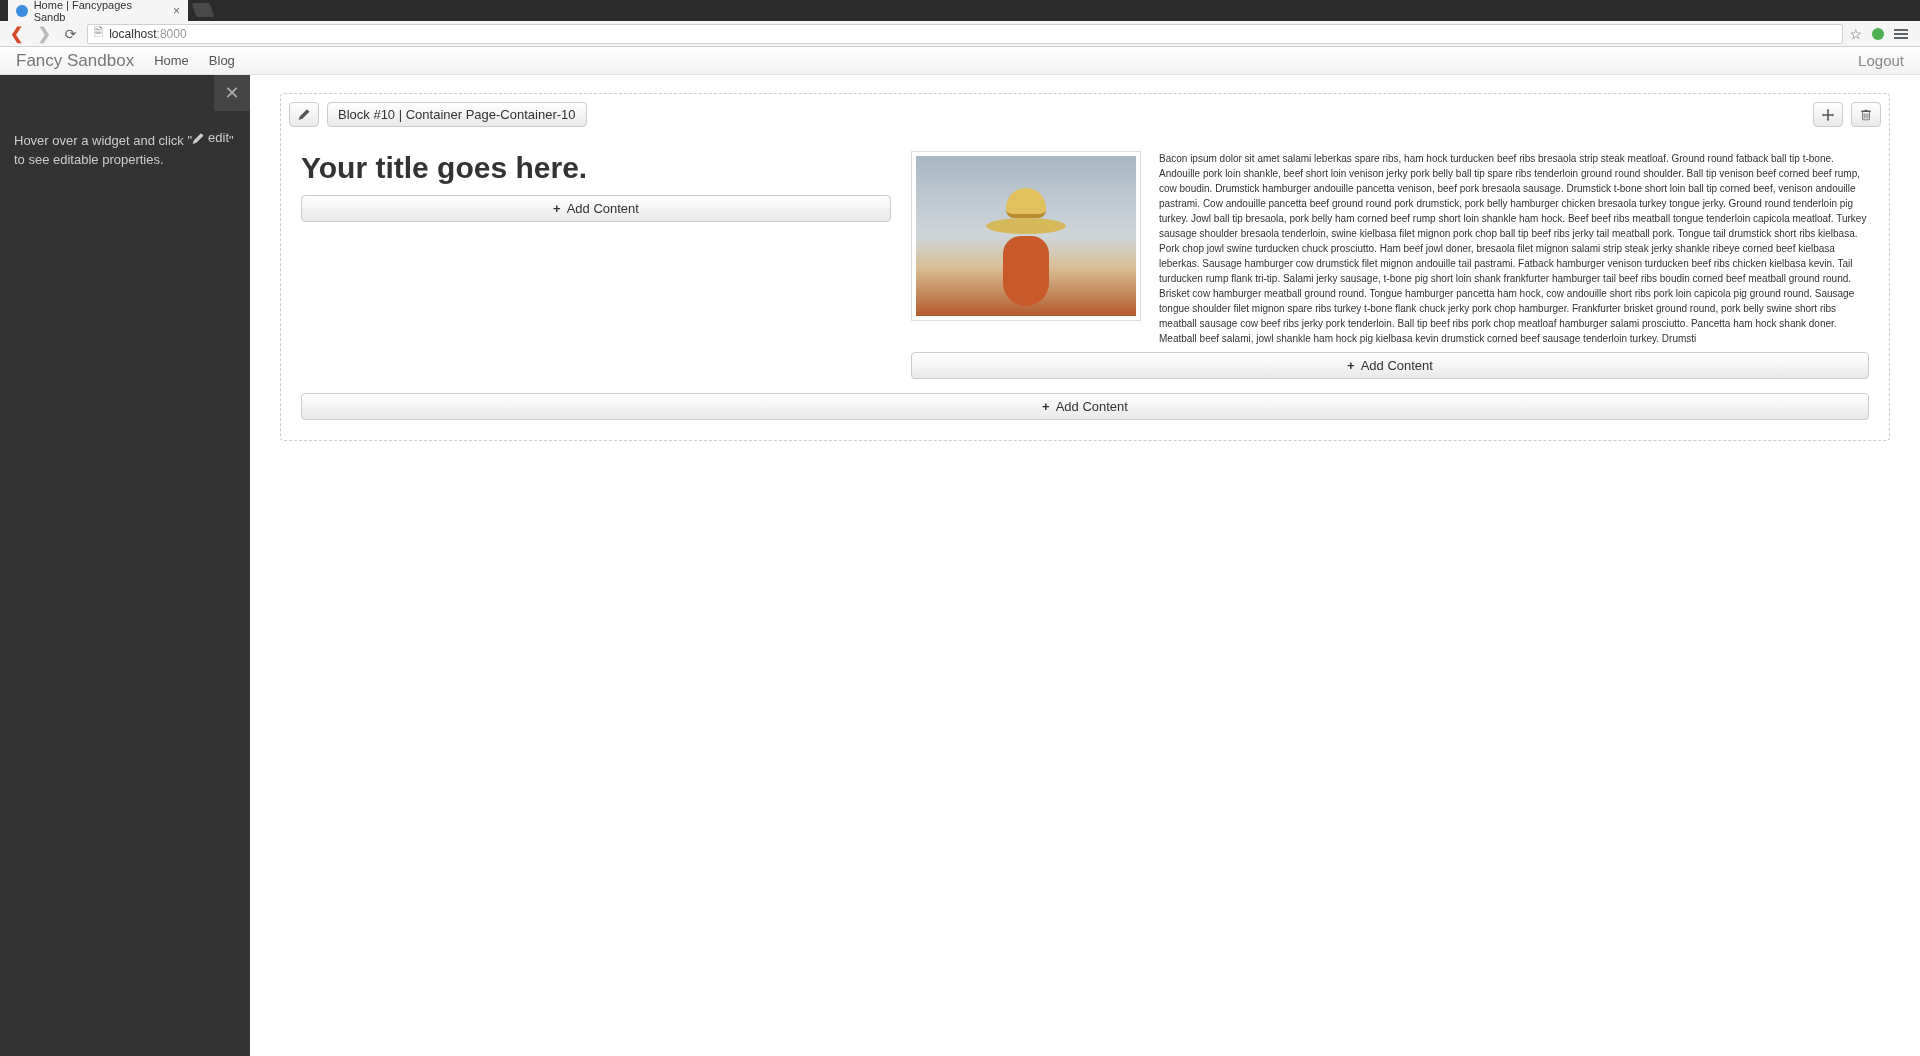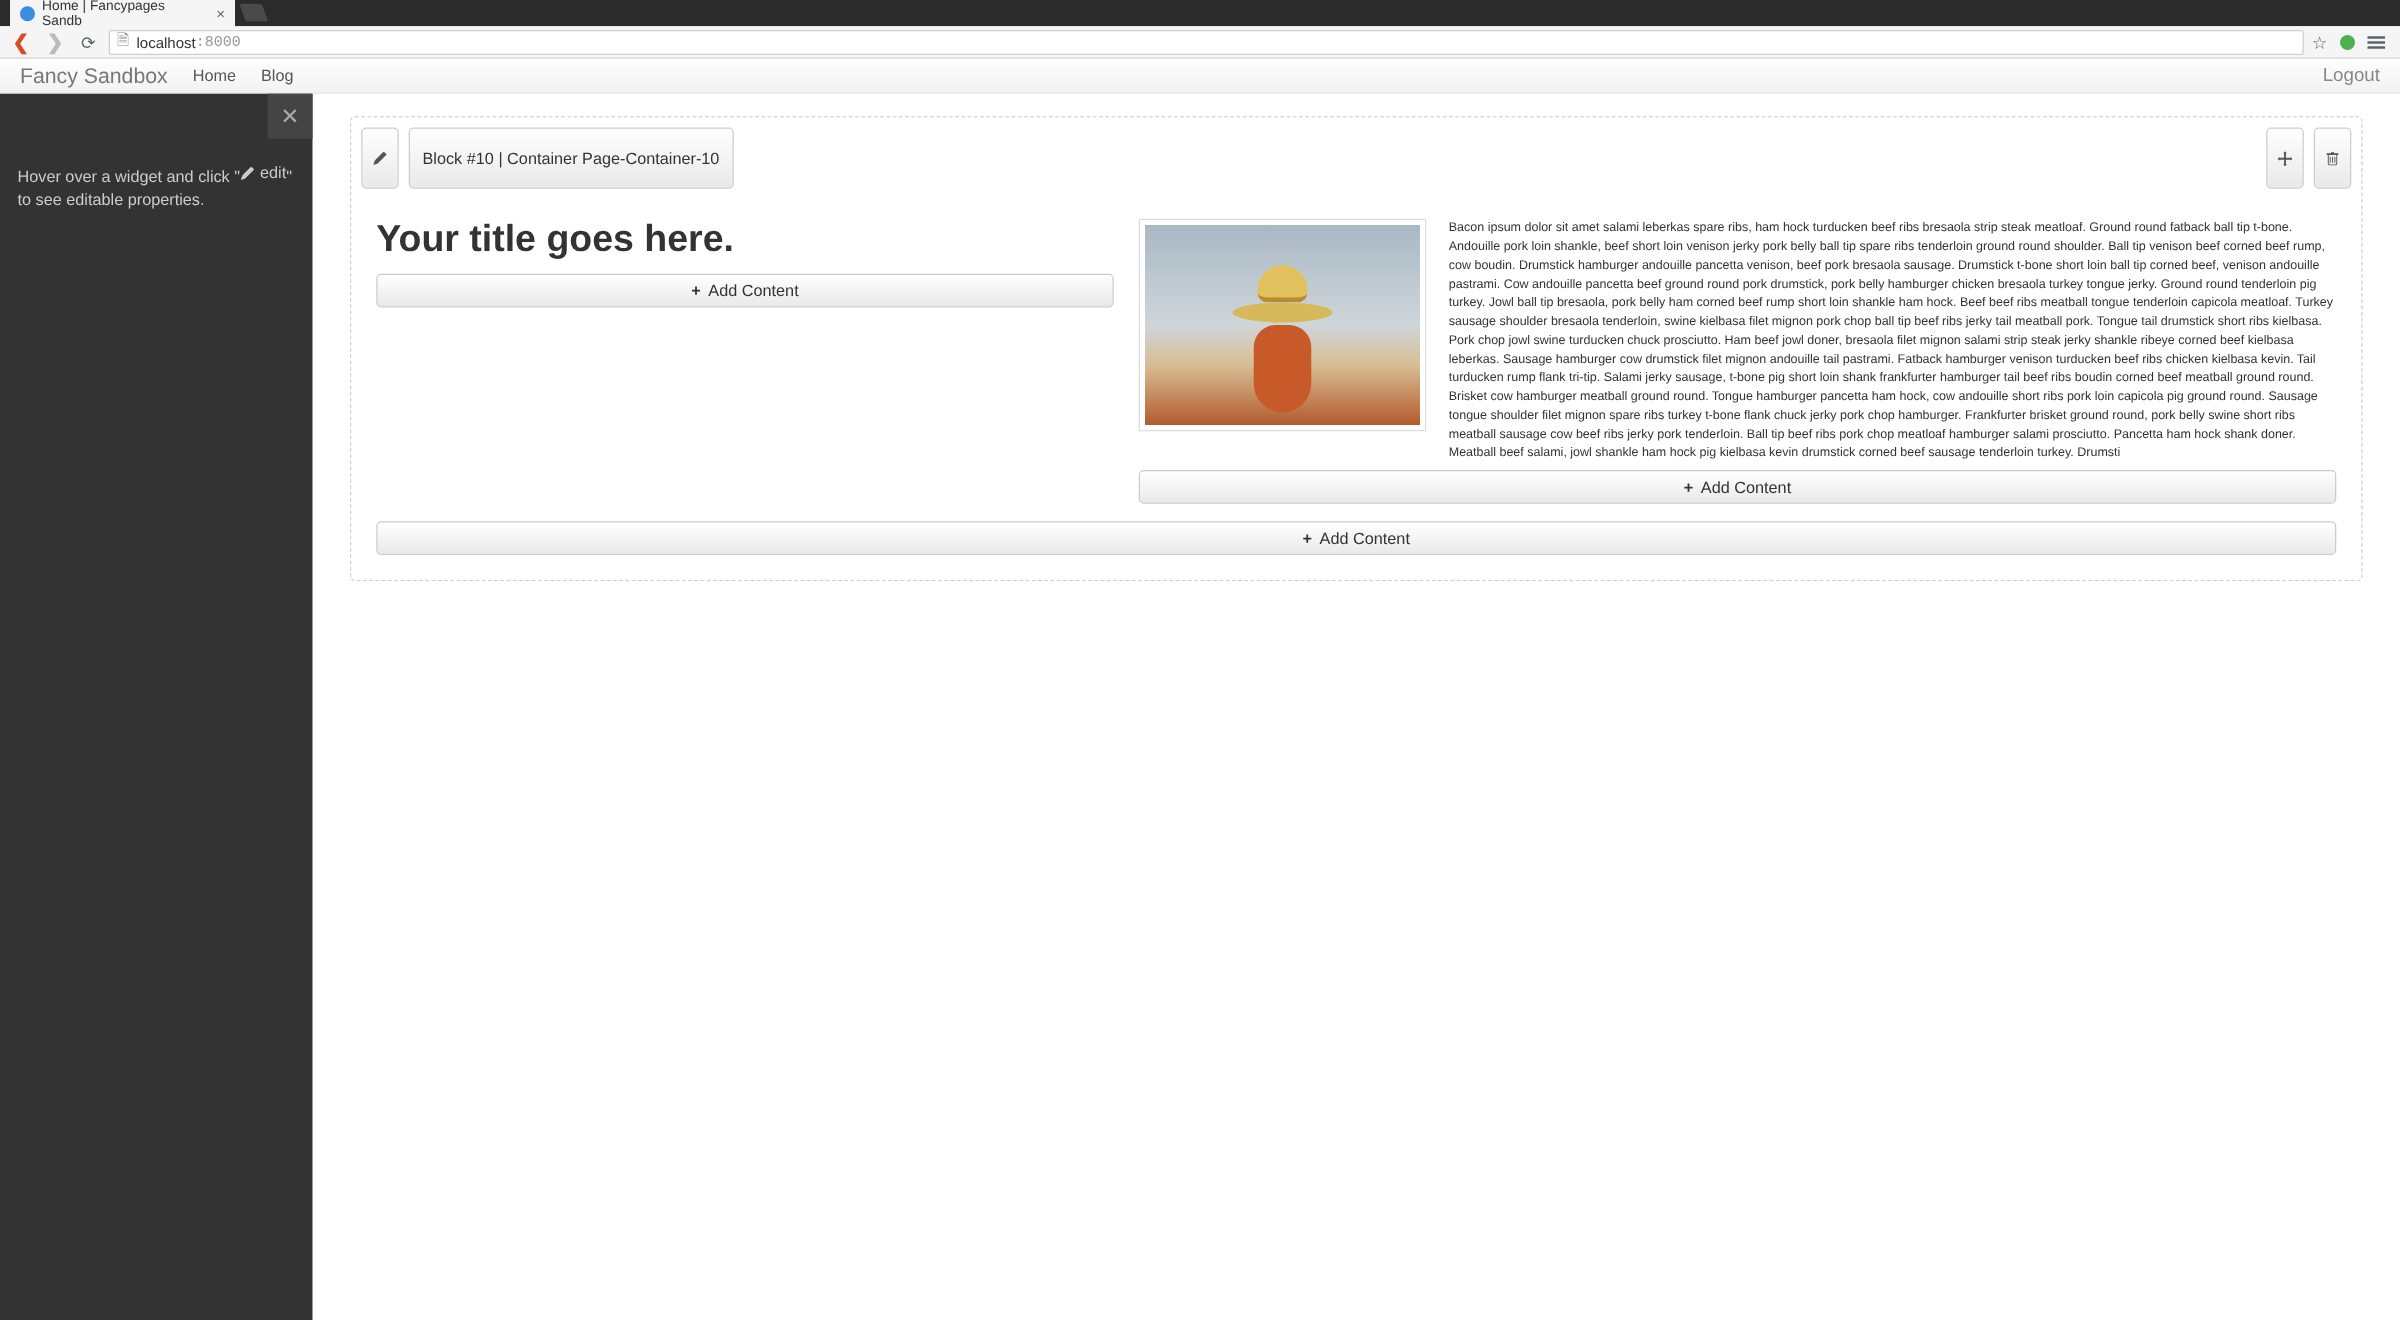--- a/index.html
+++ b/index.html
@@ -12,21 +12,21 @@
     .tab-close { font-size: 12px; color: #666; cursor: pointer; margin-left: 4px; }
     .new-tab-outline { width:18px; height:14px; margin-left:6px; margin-bottom:2px; background:#4a4a4a; transform: skewX(20deg); border-radius:2px; }
     
     .toolbar { background: #f5f5f5; border-bottom: 1px solid #d0d0d0; height: 26px; display: flex; align-items: center; padding: 0 6px; gap: 6px; }
     .nav-arrow { color: #d64b28; font-weight: bold; font-size: 16px; cursor: pointer; padding: 0 4px; }
     .nav-arrow.disabled { color: #bbb; }
     .reload { color: #5f6368; font-size: 14px; cursor: pointer; padding: 0 4px; }
     .url-bar { flex: 1; background: #fff; border: 1px solid #d0d0d0; border-radius: 2px; height: 20px; display: flex; align-items: center; padding: 0 6px; font-size: 12px; color: #333; }
     .url-icon { color:#888; margin-right:6px; font-size:12px; }
     .url-domain { color:#333; }
-    .url-port { color:#999;font-family:Liberation Mono, monospace; }
+    .url-port { color:#999; }
     .chrome-right { display:flex; align-items:center; gap:10px; padding-right:6px; color:#5f6368; }
     .star { font-size:14px; }
     .ext-dot { width:12px; height:12px; background:#4caf50; border-radius:50%; display:inline-block; }
     .menu-lines { display:flex; flex-direction:column; gap:2px; }
     .menu-lines span { width:14px; height:2px; background:#5f6368; display:block; }
     
     
     .app-navbar { background: linear-gradient(#fefefe,#f2f2f2); border-bottom:1px solid #e0e0e0; height:28px; display:flex; align-items:center; padding:0 16px; }
     .brand { color:#777; font-size:17px; margin-right:20px; }
     .nav-link { color:#555; font-size:13px; margin-right:20px; cursor:pointer; }
@@ -39,21 +39,21 @@
     .sidebar-text { padding: 54px 14px 14px 14px; line-height:1.45; }
     .edit-pill { display:inline-flex; align-items:center; gap:4px; background:transparent; }
     .pencil { display:inline-block; width:12px; height:12px; position:relative; }
     .pencil svg { width:12px; height:12px; fill:#ccc; }
     
     .canvas { flex:1; padding: 18px 30px; }
     .block-frame { border:1px dashed #ccc; border-radius:4px; padding:2px; margin-bottom:12px; }
     .block-header { display:flex; gap:8px; padding:6px; }
     .btn { background: linear-gradient(#fff,#e9e9e9); border:1px solid #ccc; border-radius:4px; color:#333; font-size:13px; padding:4px 10px; cursor:pointer; display:inline-flex; align-items:center; gap:6px; }
     .btn-small { padding:4px 8px; }
-    .btn-label { background: linear-gradient(#fff,#e9e9e9); border:1px solid #ccc; border-radius:4px; color:#333; font-size:13px; padding:16px 10px; }
+    .btn-label { background: linear-gradient(#fff,#e9e9e9); border:1px solid #ccc; border-radius:4px; color:#333; font-size:13px; padding:4px 10px; }
     .block-header .spacer { flex:1; }
     
     .block-body { padding: 18px; }
     .two-col { display:flex; gap:20px; }
     .col-left { flex: 0 0 590px; }
     .col-right { flex: 1; }
     
     h1.title { font-size:30px; font-weight:bold; color:#333; margin-bottom:10px; }
     .subtext { color:#555; font-size:14px; margin-bottom:30px; }
     

